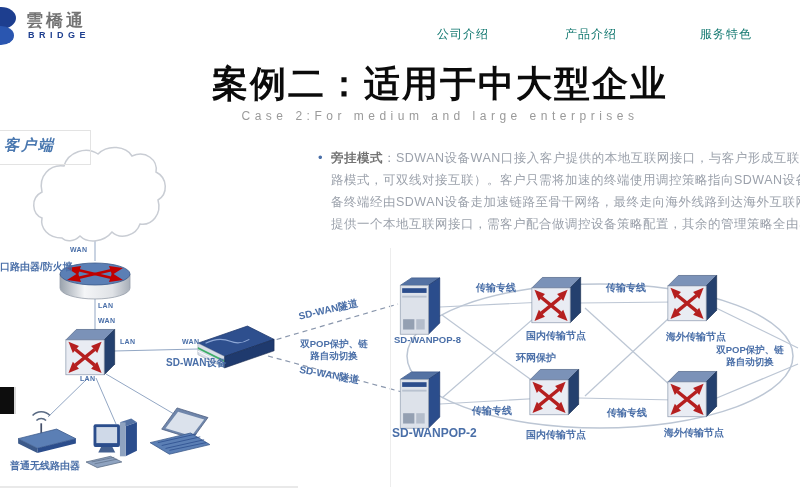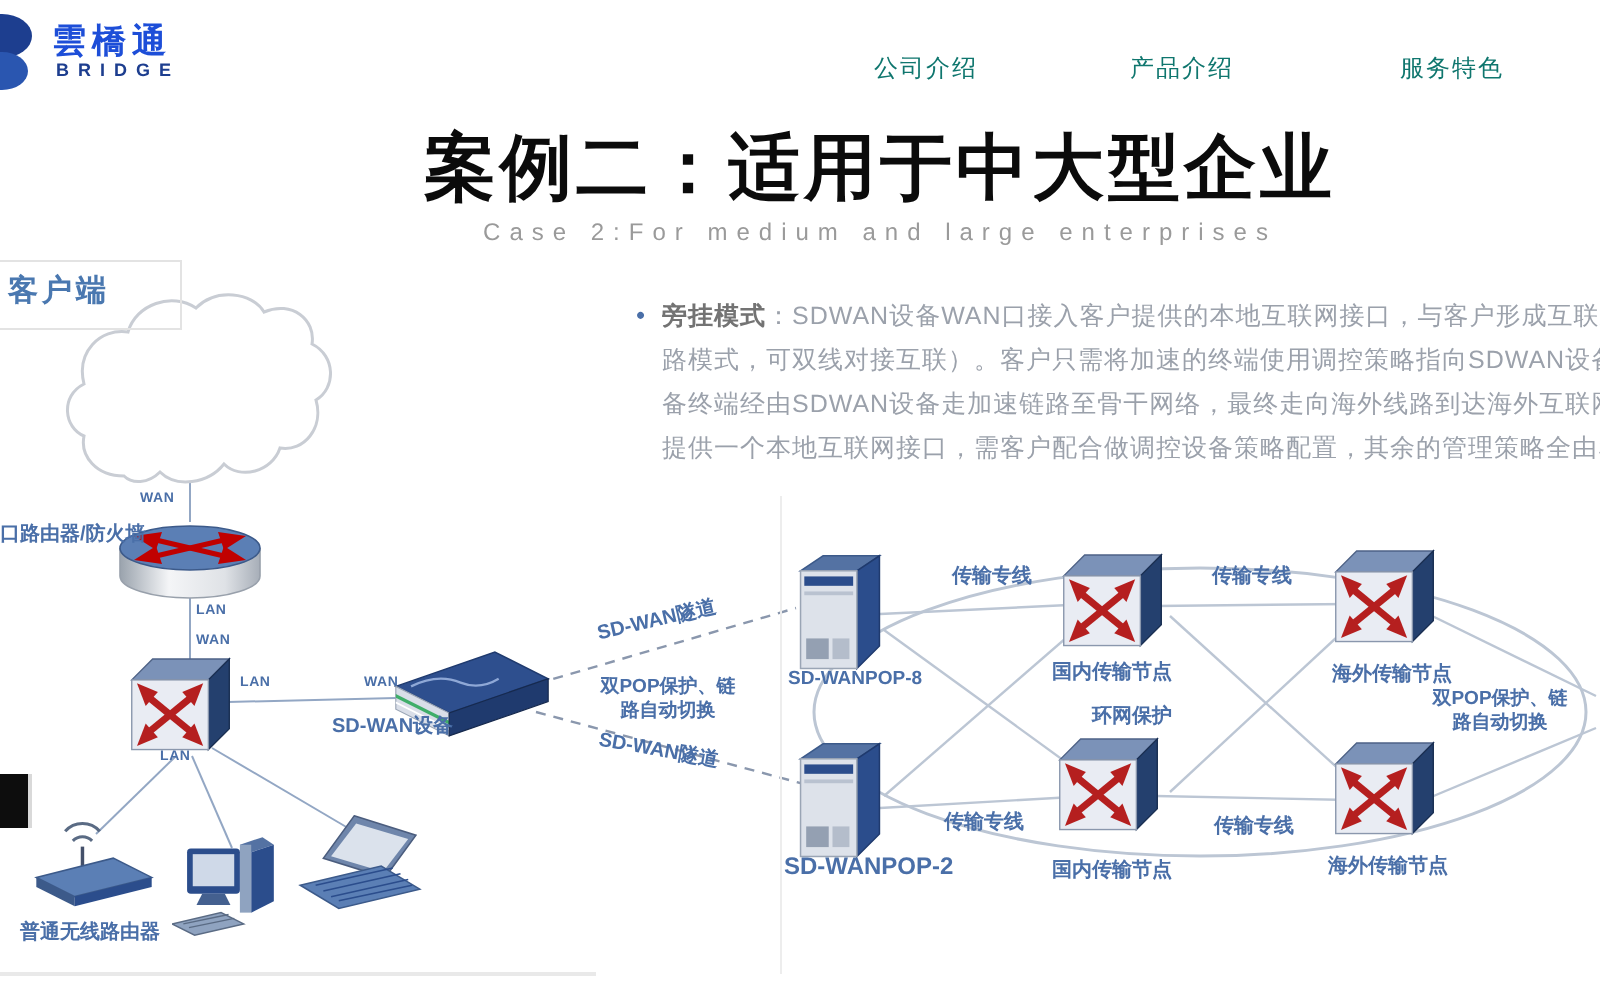--- a/index.html
+++ b/index.html
@@ -2,35 +2,35 @@
 <html><head>
 <meta charset="utf-8">
 <style>
   html,body{margin:0;padding:0;background:#fff;}
   #page{position:relative;width:800px;height:500px;overflow:hidden;background:#fff;
         font-family:"Liberation Sans","DejaVu Sans",sans-serif;}
   .abs{position:absolute;}
   
   .logo-mark1{left:-14px;top:7px;width:30px;height:22px;background:#1d3e8f;border-radius:50%;}
   .logo-mark2{left:-12px;top:26px;width:26px;height:19px;background:#2a56b0;border-radius:50%;}
-  .brand-name{left:26px;top:9px;font-size:17px;font-weight:bold;color:#1d4ed8;letter-spacing:3px;text-align:right;}
+  .brand-name{left:26px;top:9px;font-size:17px;font-weight:bold;color:#737373;letter-spacing:3px;text-align:right;}
   .brand-sub{left:28px;top:30px;font-size:9px;font-weight:bold;color:#1d3e8f;letter-spacing:4.5px;text-align:center;}
   .nav-item{top:26px;font-size:12px;color:#0f766e;cursor:pointer;letter-spacing:1px;}
   
   .hero-title{left:40px;top:60px;width:800px;text-align:center;font-size:36px;font-weight:900;
               color:#0b0b0b;letter-spacing:2px;font-family:"DejaVu Serif","Liberation Serif",serif;}
   .hero-sub{left:40px;top:109px;width:800px;text-align:center;font-size:12px;color:#9a9a9a;letter-spacing:4.5px;}
   
   .desc-line{white-space:nowrap;font-size:12.5px;color:#9ba1ab;letter-spacing:0.5px;}
   .desc-kw{color:#737373;font-weight:bold;}
   .bullet{left:318px;top:150px;color:#4a6fa8;font-size:13px;}
   
   .lbl{font-size:10px;color:#4a6fa8;font-weight:bold;white-space:nowrap;}
   .port{font-size:7px;color:#4a6fa8;font-weight:bold;letter-spacing:0.3px;}
-  .panel-title{left:4px;top:136px;font-size:15px;font-weight:bold;color:#4a78b0;letter-spacing:2px;}
+  .panel-title{left:4px;top:136px;font-size:15px;font-weight:bold;color:#4a78b0;letter-spacing:2px;font-style:italic;}
   .panel-box{left:-8px;top:130px;width:97px;height:33px;border:1px solid #e3e3e3;}
   .cloud-label{left:50px;top:187px;width:92px;text-align:center;font-size:13px;font-weight:bold;color:#3558a0;letter-spacing:1px;}
   .wrap2{line-height:12px;font-size:9.5px;width:68px;text-align:center;}
   .black-box{left:0;top:387px;width:14px;height:27px;background:#0d0d0d;border-right:2px solid #d9d9d9;}
   .divider-b{left:0;top:486px;width:298px;height:2px;background:#e9e9e9;}
   .divider-v{left:390px;top:248px;width:1px;height:239px;background:#ededed;}
   svg{display:block;}
 </style>
 </head>
 <body>
@@ -240,21 +240,21 @@
   <div class="abs lbl" style="left:298px;top:303px;transform:rotate(-13deg);">SD-WAN隧道</div>
   <div class="abs lbl wrap2" style="left:300px;top:338px;white-space:normal;">双POP保护、链路自动切换</div>
   <div class="abs lbl" style="left:299px;top:368px;transform:rotate(10deg);">SD-WAN隧道</div>
   <div class="abs lbl" style="left:394px;top:334px;font-size:9.5px;">SD-WANPOP-8</div>
   <div class="abs lbl" style="left:392px;top:426px;font-size:12px;">SD-WANPOP-2</div>
   <div class="abs lbl" style="left:476px;top:281px;">传输专线</div>
   <div class="abs lbl" style="left:606px;top:281px;">传输专线</div>
   <div class="abs lbl" style="left:472px;top:404px;">传输专线</div>
   <div class="abs lbl" style="left:607px;top:406px;">传输专线</div>
   <div class="abs lbl" style="left:526px;top:329px;">国内传输节点</div>
-  <div class="abs lbl" style="left:546px;top:351px;">环网保护</div>
+  <div class="abs lbl" style="left:516px;top:351px;">环网保护</div>
   <div class="abs lbl" style="left:666px;top:330px;">海外传输节点</div>
   <div class="abs lbl wrap2" style="left:716px;top:344px;white-space:normal;">双POP保护、链路自动切换</div>
   <div class="abs lbl" style="left:526px;top:428px;">国内传输节点</div>
   <div class="abs lbl" style="left:664px;top:426px;">海外传输节点</div>
 
   <div class="abs black-box"></div>
   <div class="abs divider-v"></div>
   <div class="abs divider-b"></div>
 </div>
 

